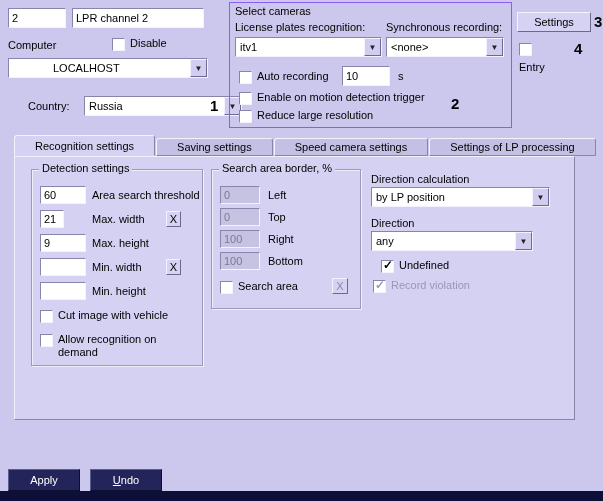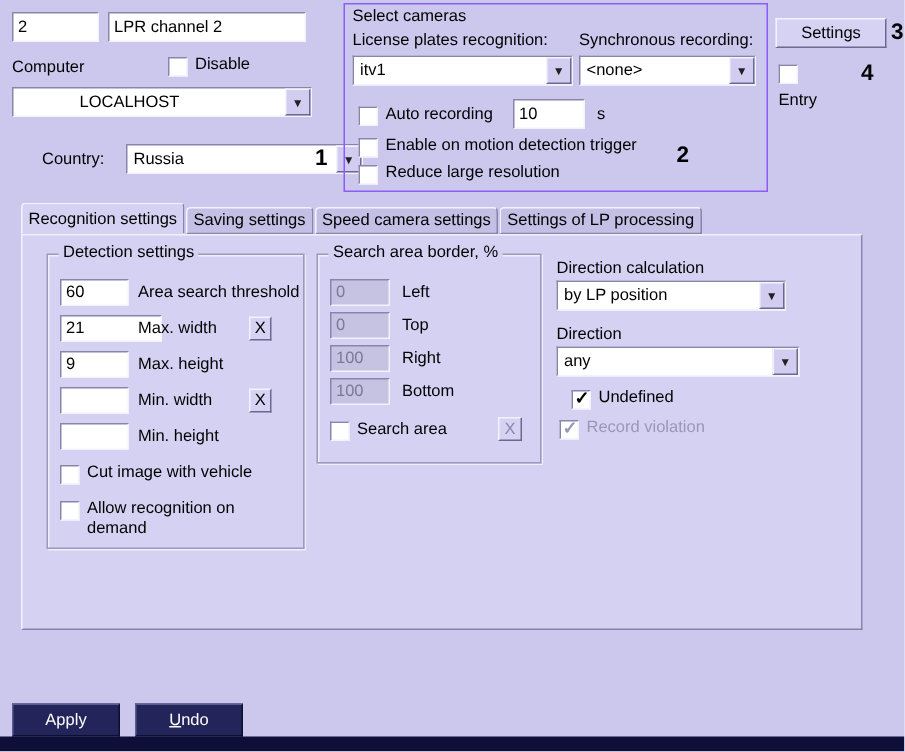--- a/index.html
+++ b/index.html
@@ -42,21 +42,21 @@
 
   .groupbox { position:absolute; border:1px solid #9c99bd;
         box-shadow:1px 1px 0 #f0eefb inset, 1px 1px 0 #f0eefb; }
   .groupbox .caption { position:absolute; top:-8px; left:7px; background:#d5d1f2;
         padding:0 3px; white-space:nowrap; }
 
   .highlight-box { position:absolute; border:1px solid #8b5cf6; }
   .ann { position:absolute; font-weight:bold; font-size:15px; color:#000; }
 
   .tabbar { position:absolute; left:14px; top:136px; display:flex; align-items:flex-end; height:20px; z-index:3; }
-  .tab { height:18px; padding:0 4px; background:#c4bfe4; border:1px solid;
+  .tab { height:18px; padding:0 20px; background:#c4bfe4; border:1px solid;
         border-color:#f4f2fc #8885ad #8885ad #f4f2fc; border-radius:3px 3px 0 0;
         display:flex; align-items:center; margin-right:1px; white-space:nowrap; }
   .tab.active { background:#d5d1f2; height:21px; border-bottom:1px solid #d5d1f2; }
 
   .panel { position:absolute; left:14px; top:156px; width:561px; height:264px;
         background:#d5d1f2; border:1px solid; border-color:#f2f0fb #8885ad #8885ad #f2f0fb; }
 
   .bottom-strip { position:absolute; left:0; top:491px; width:603px; height:10px; background:#0e0f38; }
 </style>
 </head>
@@ -136,21 +136,21 @@
   </div>
 
   <div class="panel">
 
     <div class="groupbox" style="left:16px; top:12px; width:172px; height:197px;">
       <span class="caption">Detection settings</span>
 
       <input class="field" style="left: 8px; top: 16px; width: 46px; height: 18px;" value="60">
       <span class="lbl" style="left:60px; top:19px;">Area search threshold</span>
 
-      <input class="field" style="left: 8px; top: 40px; width: 68px; height: 18px;" value="21">
+      <input class="field" style="left: 8px; top: 40px; width: 24px; height: 18px;" value="21">
       <span class="lbl" style="left:60px; top:43px;">Max. width</span>
       <button class="btn3d" style="left:134px; top:41px; width:15px; height:16px;">X</button>
 
       <input class="field" style="left: 8px; top: 64px; width: 46px; height: 18px;" value="9">
       <span class="lbl" style="left:60px; top:67px;">Max. height</span>
 
       <input class="field" style="left: 8px; top: 88px; width: 46px; height: 18px;" value="">
       <span class="lbl" style="left:60px; top:91px;">Min. width</span>
       <button class="btn3d" style="left:134px; top:89px; width:15px; height:16px;">X</button>
 
@@ -183,21 +183,21 @@
       <span class="lbl" style="left:56px; top:85px;">Bottom</span>
 
       <div class="cbrow" style="left:8px; top:110px;">
         <span class="cb"></span>
         <span class="cblabel">Search area</span>
       </div>
       <button class="btn3d disabled" style="left:120px; top:108px; width:16px; height:16px;">X</button>
     </div>
 
     <span class="lbl" style="left:356px; top:16px;">Direction calculation</span>
-    <div class="combo" style="left:356px; top:30px; width:153px; height:20px;">
+    <div class="combo" style="left:356px; top:30px; width:179px; height:20px;">
       <span class="val">by LP position</span>
       <span class="arrow">▼</span>
     </div>
 
     <span class="lbl" style="left:356px; top:60px;">Direction</span>
     <div class="combo" style="left:356px; top:74px; width:162px; height:20px;">
       <span class="val">any</span>
       <span class="arrow">▼</span>
     </div>
 

